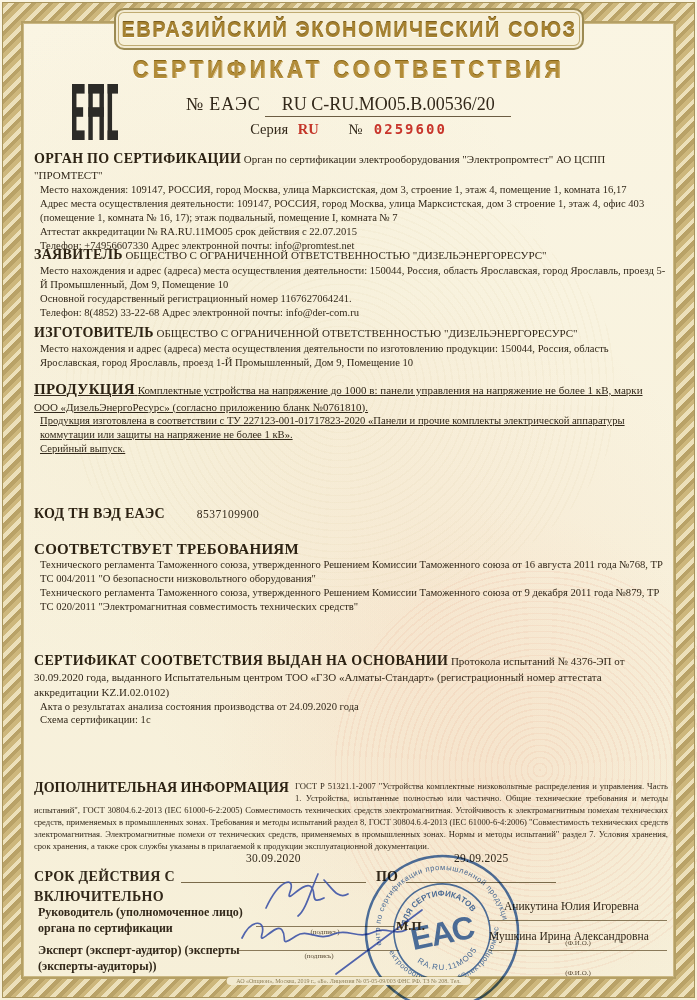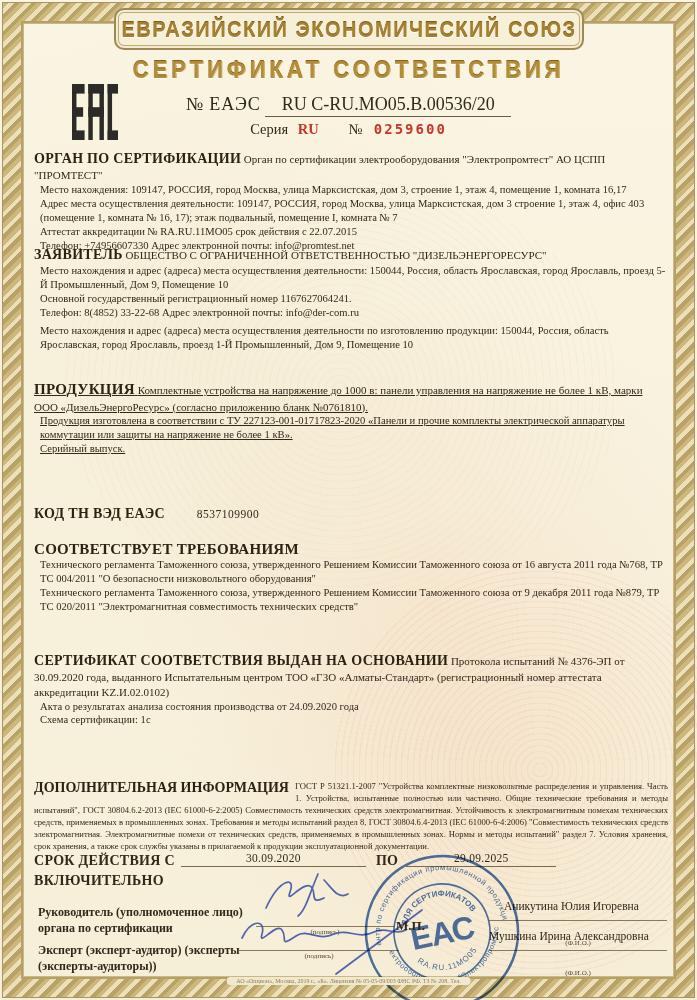--- a/index.html
+++ b/index.html
@@ -64,21 +64,21 @@
   #sec-basis{top:652px;}
   #sec-extra{top:780px;}
   #sec-validity{top:852px;}
   #sec-sign{top:898px;height:80px;}
 
   .tnved-code{font-size:11.5px;margin-left:28px;letter-spacing:.5px;}
   .extra-h{float:left;font-weight:bold;font-size:14px;margin-right:6px;line-height:1.1;color:#2c2213;}
   .extra-text{font-size:8.6px;line-height:1.4;text-align:justify;}
 
   .validity-row{display:flex;align-items:flex-end;font-size:14px;font-weight:bold;letter-spacing:.3px;}
-  .dline{border-bottom:1px solid #7a6a4a;text-align:center;font-size:11.5px;font-weight:normal;padding-bottom:2px;}
+  .dline{border-bottom:1px solid #7a6a4a;text-align:center;font-size:11.5px;font-weight:normal;padding-bottom:18px;}
   .dline.one{width:185px;margin:0 10px 2px 6px;}
   .dline.two{width:150px;margin:0 0 2px 8px;}
   .incl{font-size:14px;font-weight:bold;margin-top:4px;letter-spacing:.3px;}
 
   .role{position:absolute;font-weight:bold;font-size:12px;line-height:1.35;width:230px;}
   .sigline{position:absolute;border-top:1px solid #8a7a5a;font-size:7px;text-align:center;color:#544631;padding-top:1px;}
   .nameline{position:absolute;border-top:1px solid #8a7a5a;font-size:7px;text-align:center;color:#544631;padding-top:18px;width:178px;}
   .persname{position:absolute;font-size:11.5px;white-space:nowrap;}
   .mp{position:absolute;left:396px;top:918px;font-weight:bold;font-size:13px;z-index:3;}
 
@@ -151,20 +151,24 @@
     <div class="intro-flow">
       <span class="sec-h">ЗАЯВИТЕЛЬ</span>
       <span class="intro">ОБЩЕСТВО С ОГРАНИЧЕННОЙ ОТВЕТСТВЕННОСТЬЮ "ДИЗЕЛЬЭНЕРГОРЕСУРС"</span>
     </div>
     <div class="bodyline">Место нахождения и адрес (адреса) места осуществления деятельности: 150044, Россия, область Ярославская, город Ярославль, проезд 5-Й Промышленный, Дом 9, Помещение 10</div>
     <div class="bodyline">Основной государственный регистрационный номер 1167627064241.</div>
     <div class="bodyline">Телефон: 8(4852) 33-22-68 Адрес электронной почты: info@der-com.ru</div>
   </div>
 
   <div class="sec" id="sec-manufacturer">
+    <div class="intro-flow">
+      <span class="sec-h">ИЗГОТОВИТЕЛЬ</span>
+      <span class="intro">ОБЩЕСТВО С ОГРАНИЧЕННОЙ ОТВЕТСТВЕННОСТЬЮ "ДИЗЕЛЬЭНЕРГОРЕСУРС"</span>
+    </div>
     <div class="bodyline">Место нахождения и адрес (адреса) места осуществления деятельности по изготовлению продукции: 150044, Россия, область Ярославская, город Ярославль, проезд 1-Й Промышленный, Дом 9, Помещение 10</div>
   </div>
 
   <div class="sec" id="sec-product">
     <div class="intro-flow">
       <span class="sec-h big">ПРОДУКЦИЯ</span>
       <span class="intro">Комплектные устройства на напряжение до 1000 в: панели управления на напряжение не более 1 кВ, марки ООО «ДизельЭнергоРесурс» (согласно приложению бланк №0761810).</span>
     </div>
     <div class="bodyline">Продукция изготовлена в соответствии с ТУ 227123-001-01717823-2020 «Панели и прочие комплекты электрической аппаратуры коммутации  или защиты на напряжение не более 1 кВ».</div>
     <div class="bodyline">Серийный выпуск.</div>

